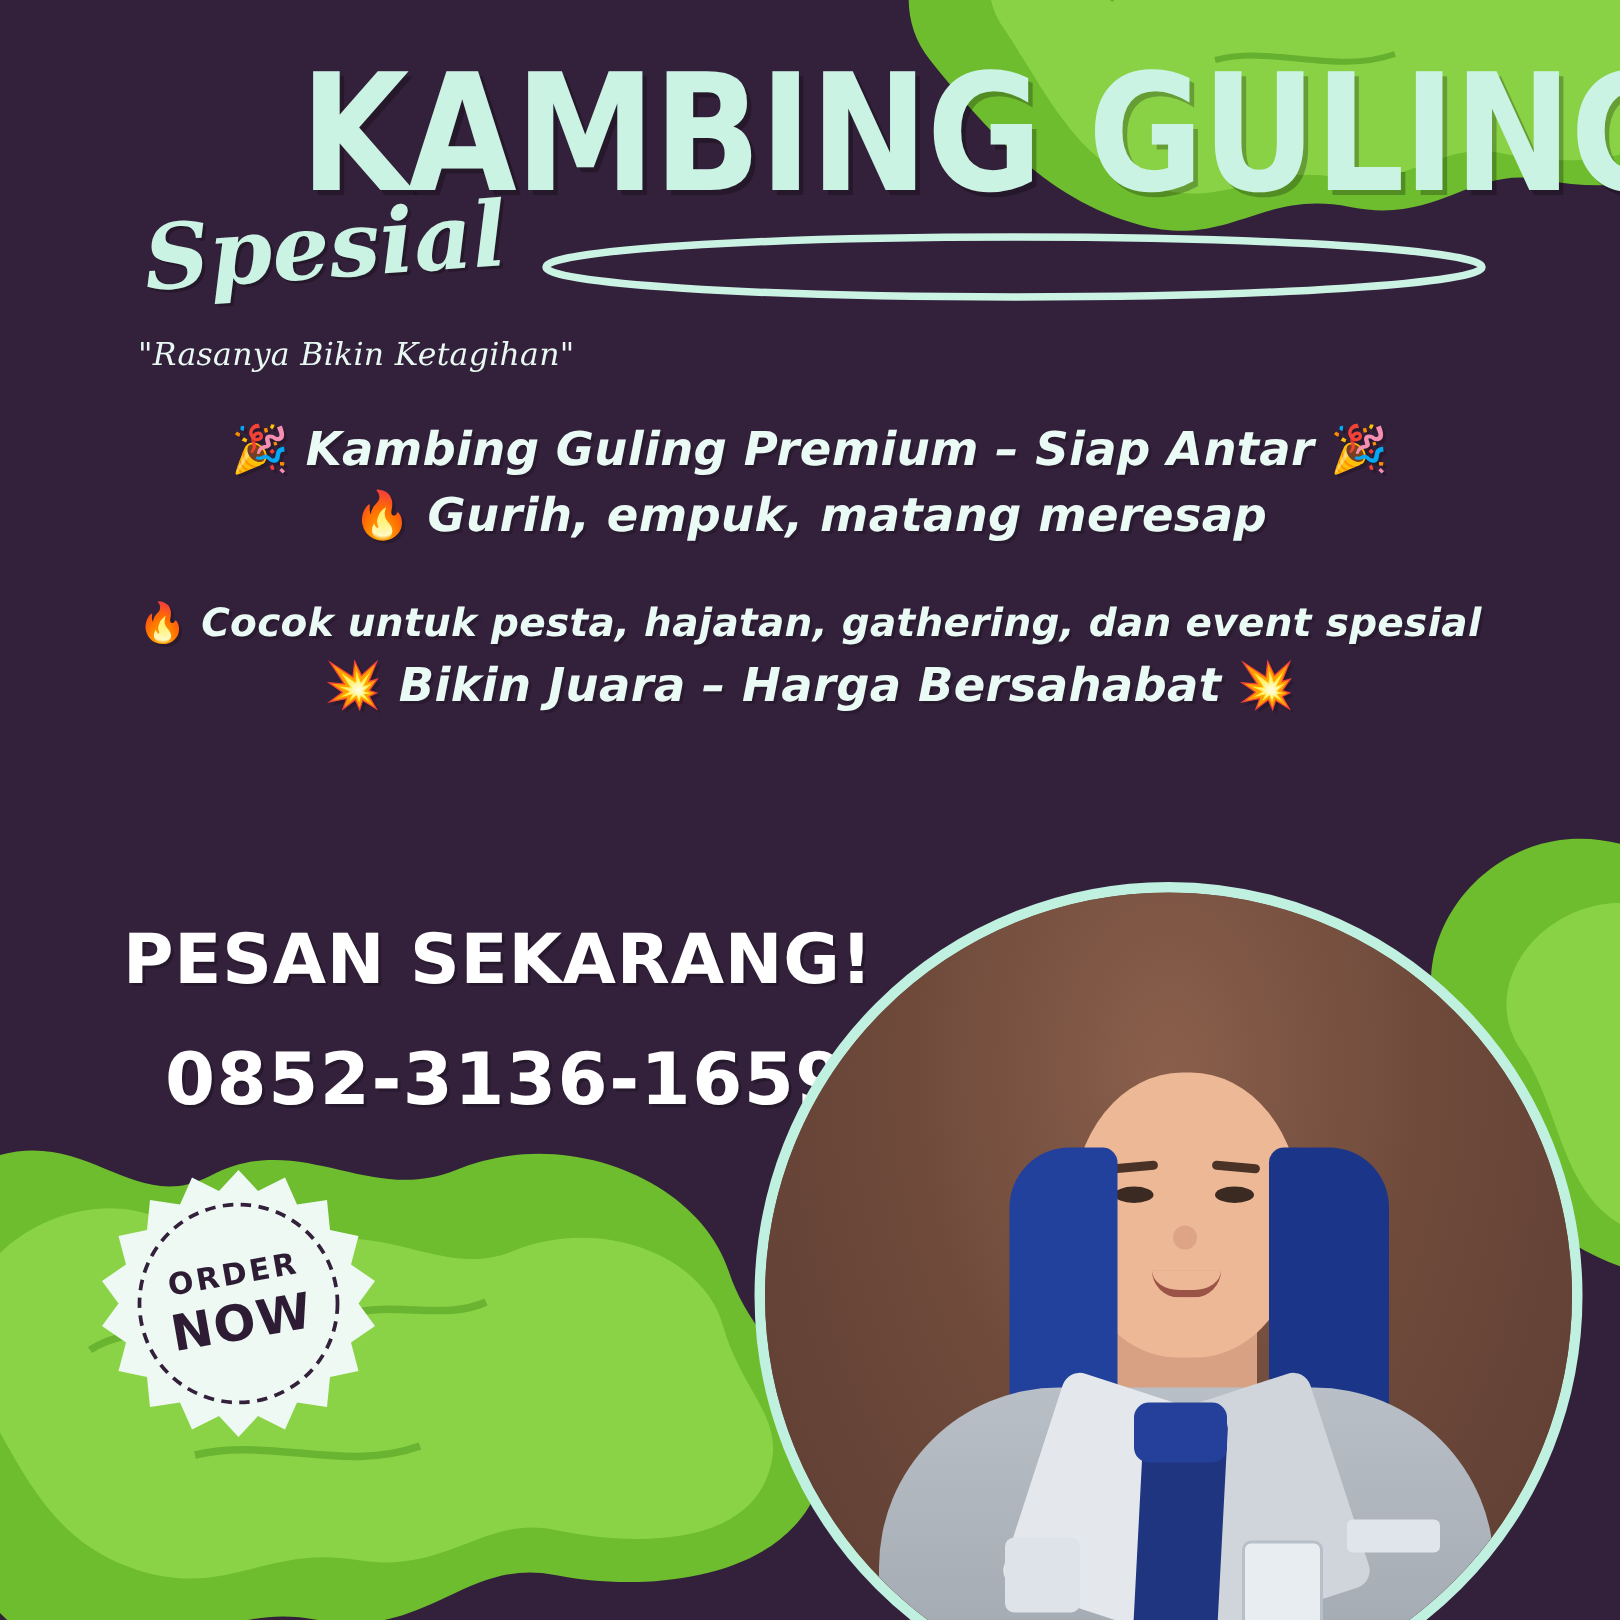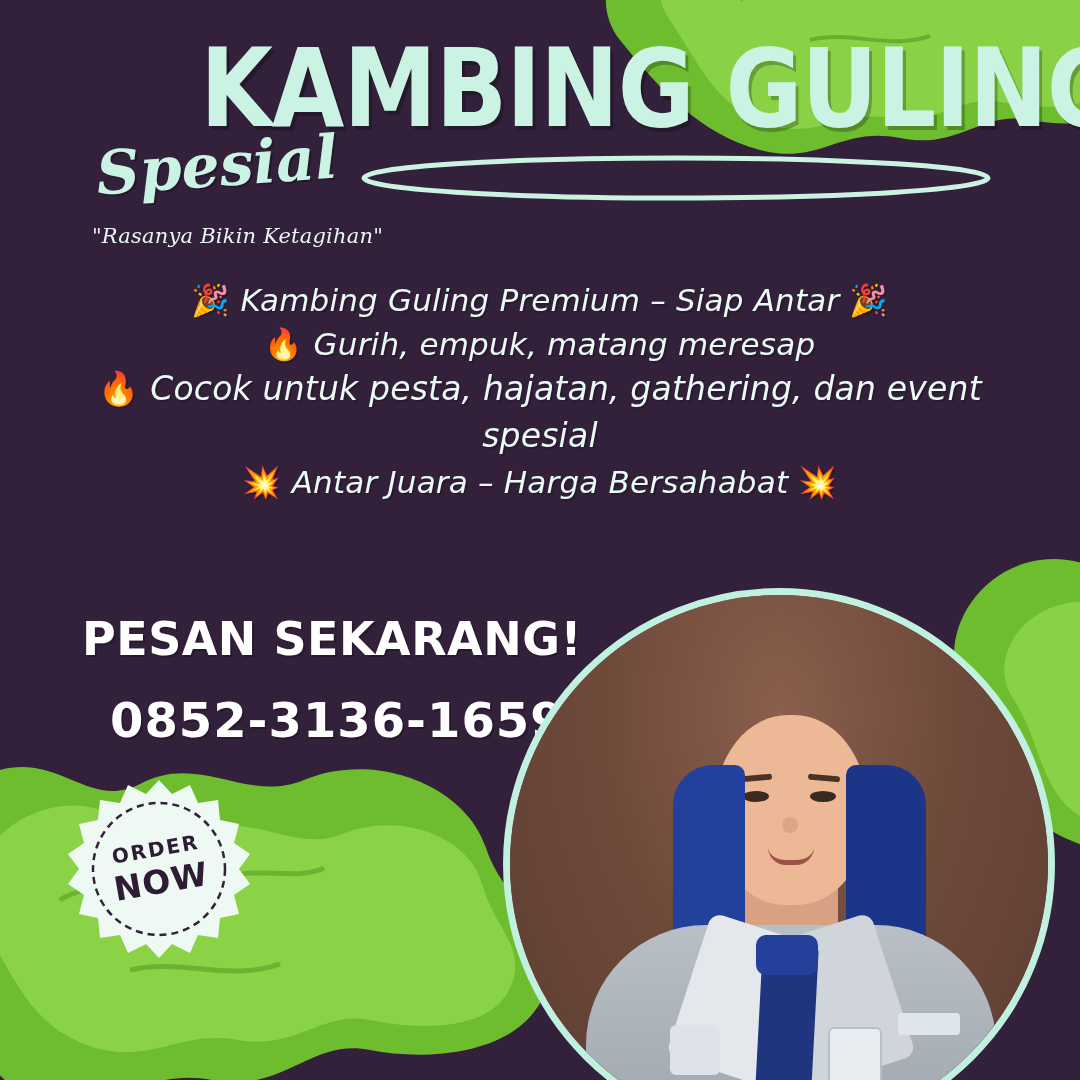--- a/index.html
+++ b/index.html
@@ -110,30 +110,31 @@
     position: absolute;
     top: 278px;
     left: 50px;
     width: 980px;
     text-align: center;
     color: #eafaf4;
   }
 
   .bullet-line {
     font-family: "DejaVu Sans", sans-serif;
-    font-weight: normal;
+    font-weight: bold;
     font-style: italic;
     font-size: 31px;
     line-height: 1.42;
     letter-spacing: 0.2px;
     text-shadow: 2px 2px 0 rgba(0,0,0,0.18);
   }
 
   .bullet-line.big {
-    font-size: 33px;
+    font-size: 26px;
+    margin-top: 32px;
   }
 
   .emoji {
     font-family: "DejaVu Sans", sans-serif;
     font-style: normal;
   }
 
   
   .cta-title {
     position: absolute;
@@ -449,21 +450,21 @@
     <div class="bullet-line">
       <span class="emoji">🔥</span>
       <span>Gurih, empuk, matang meresap</span>
     </div>
     <div class="bullet-line big">
       <span class="emoji">🔥</span>
       <span>Cocok untuk pesta, hajatan, gathering, dan event spesial</span>
     </div>
     <div class="bullet-line">
       <span class="emoji">💥</span>
-      <span>Antar Juara – Harga Bersahabat</span>
+      <span>Bikin Juara – Harga Bersahabat</span>
       <span class="emoji">💥</span>
     </div>
   </div>
 
   <div class="cta-title">PESAN SEKARANG!</div>
   <div class="cta-phone">0852-3136-1659</div>
 
   <div class="badge">
     <svg viewBox="0 0 182 182" width="182" height="182">
       <polygon points="91,2 104,16 122,7 130,25 150,22 152,42 171,46 166,65 182,76 171,91 182,106 166,117 171,136 152,140 150,160 130,157 122,175 104,166 91,180 78,166 60,175 52,157 32,160 30,140 11,136 16,117 0,106 11,91 0,76 16,65 11,46 30,42 32,22 52,25 60,7 78,16" fill="#eef9f4"></polygon>

